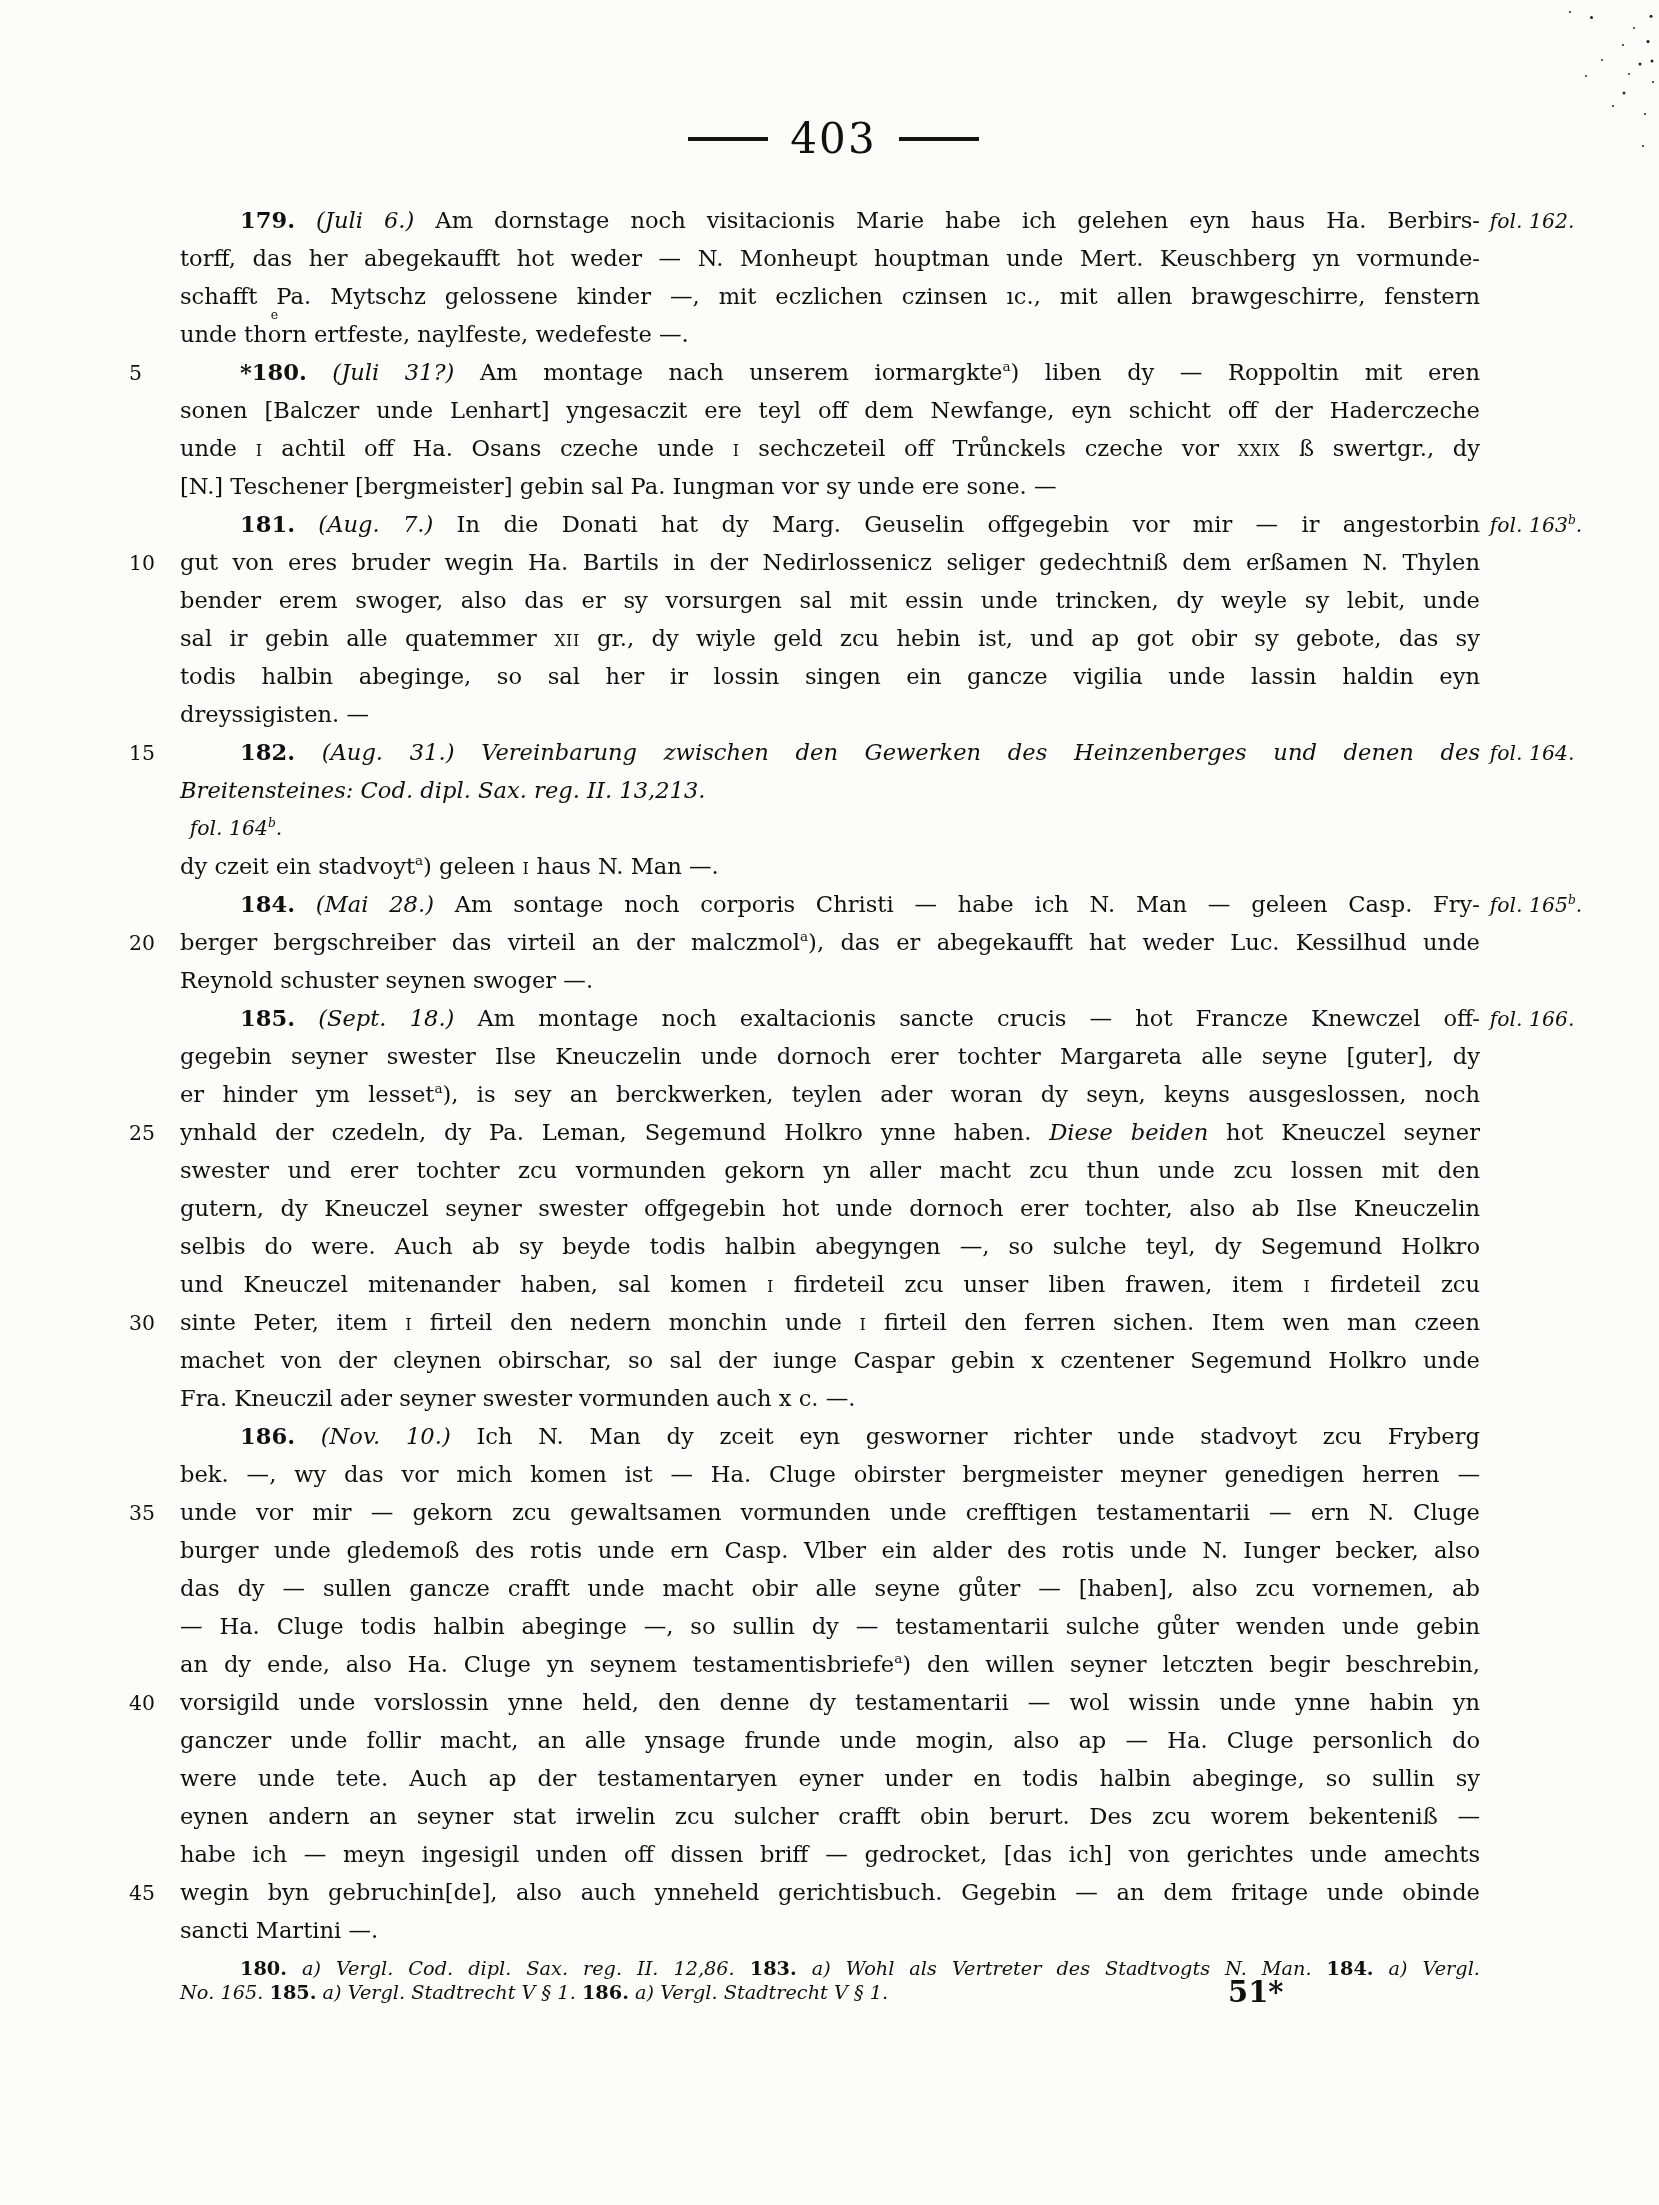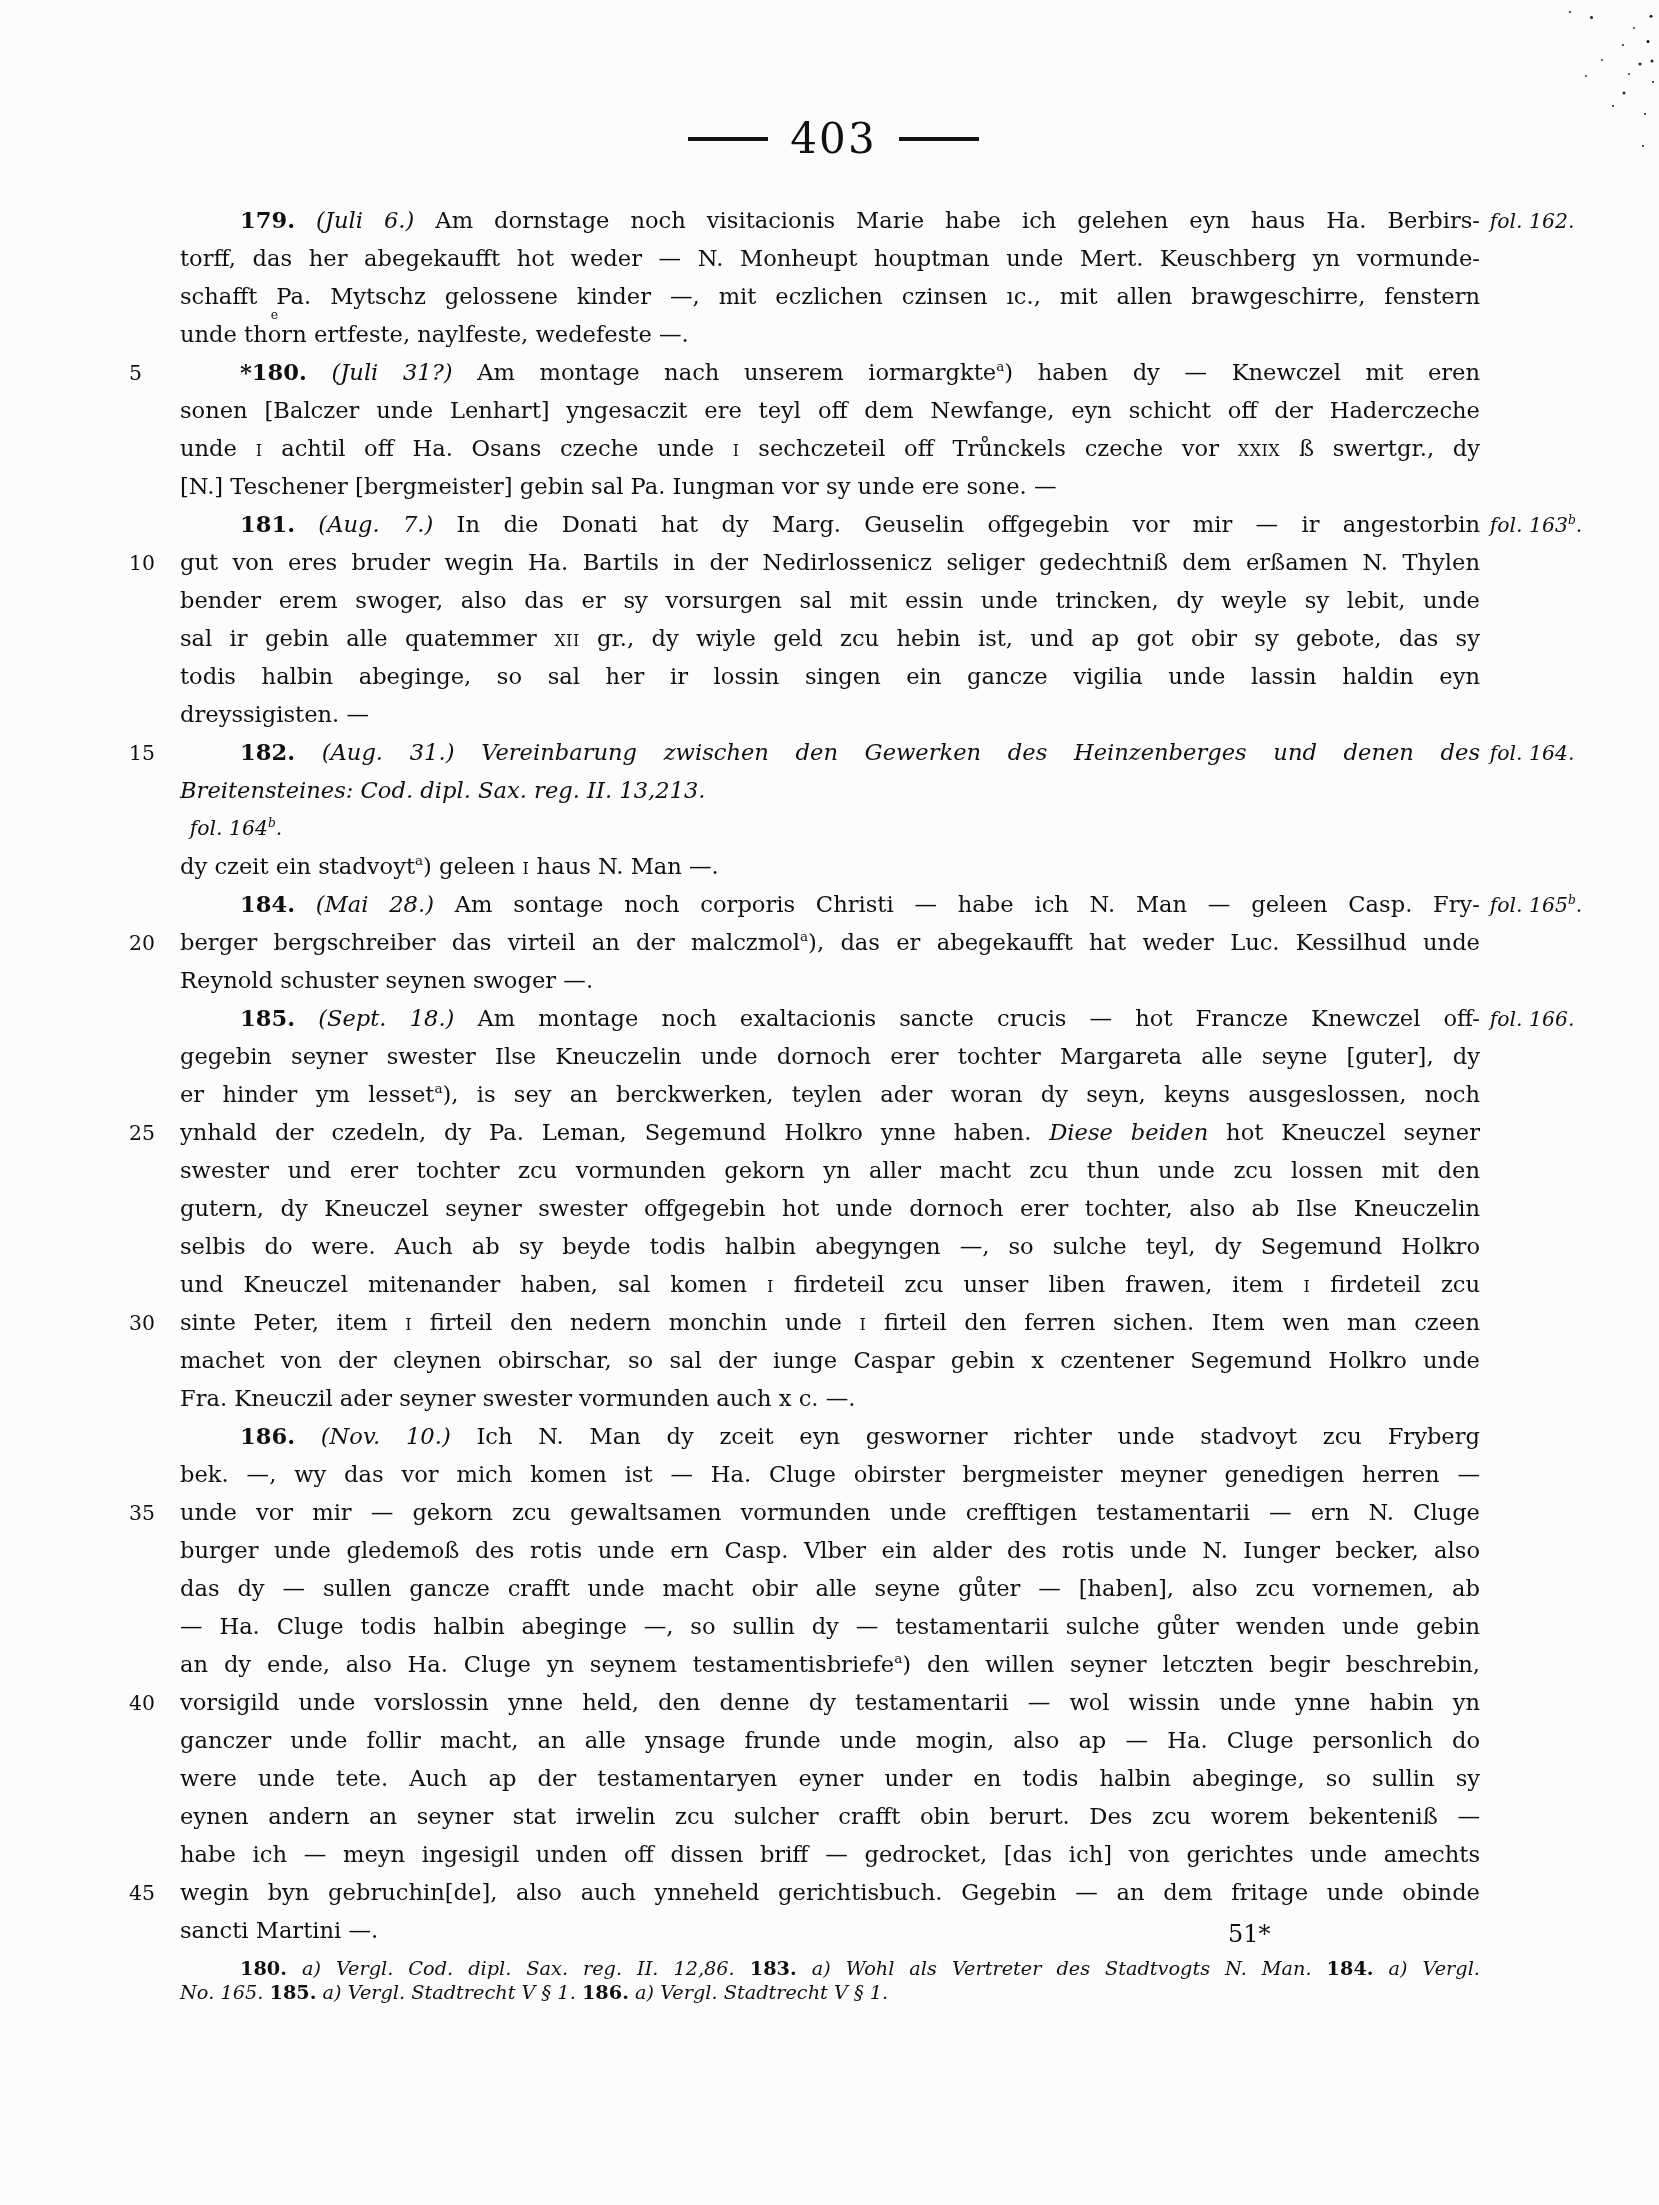--- a/index.html
+++ b/index.html
@@ -26,21 +26,21 @@
   .txt.ind{text-indent:60px;}
   .fol{flex:1 1 auto;padding-left:9.7px;font-size:20.4px;font-style:italic;white-space:nowrap;}
   .s-n{}
   .s-b{font-weight:bold;}
   .s-i{font-style:italic;}
   .s-sc{font-variant:small-caps;letter-spacing:0.5px;}
   .s-su{vertical-align:super;font-size:60%;line-height:0;}
   .s-sui{vertical-align:super;font-size:60%;line-height:0;font-style:italic;}
   .st{position:relative;display:inline-block;}
   .st .mk{position:absolute;left:50%;transform:translateX(-50%);top:-0.50em;font-size:55%;line-height:1;}
-  .sig{position:absolute;left:1228px;top:1920px;font-size:24px;font-weight:normal;}
+  .sig{position:absolute;left:1228px;top:1975px;font-size:29px;font-weight:bold;}
 </style>
 </head>
 <body>
 
 <div class="page">
 
   <div class="noise"></div>
 
   <div class="header">
     <div class="hrule"></div>
@@ -64,21 +64,21 @@
     <span class="txt jus"><span class="s-n">schafft Pa. Mytschz gelossene kinder —, mit eczlichen czinsen ıc., mit allen brawgeschirre, fenstern</span></span>
     <span class="fol"></span>
   </div>
       <div class="line">
     <span class="num"></span>
     <span class="txt"><span class="s-n">unde th</span><span class="st"><span>o</span><span class="mk">e</span></span><span class="s-n">rn ertfeste, naylfeste, wedefeste —.</span></span>
     <span class="fol"></span>
   </div>
       <div class="line">
     <span class="num">5</span>
-    <span class="txt ind jus"><span class="s-b">*180.</span><span class="s-n"> </span><span class="s-i">(Juli 31?)</span><span class="s-n"> Am montage nach unserem iormargkte</span><span class="s-su">a</span><span class="s-n">) haben dy — Knewczel mit eren</span></span>
+    <span class="txt ind jus"><span class="s-b">*180.</span><span class="s-n"> </span><span class="s-i">(Juli 31?)</span><span class="s-n"> Am montage nach unserem iormargkte</span><span class="s-su">a</span><span class="s-n">) liben dy — Roppoltin mit eren</span></span>
     <span class="fol"></span>
   </div>
       <div class="line">
     <span class="num"></span>
     <span class="txt jus"><span class="s-n">sonen [Balczer unde Lenhart] yngesaczit ere teyl off dem Newfange, eyn schicht off der Haderczeche</span></span>
     <span class="fol"></span>
   </div>
       <div class="line">
     <span class="num"></span>
     <span class="txt jus"><span class="s-n">unde </span><span class="s-sc">i</span><span class="s-n"> achtil off Ha. Osans czeche unde </span><span class="s-sc">i</span><span class="s-n"> sechczeteil off Trůnckels czeche vor </span><span class="s-sc">xxix</span><span class="s-n"> ß swertgr., dy</span></span>

